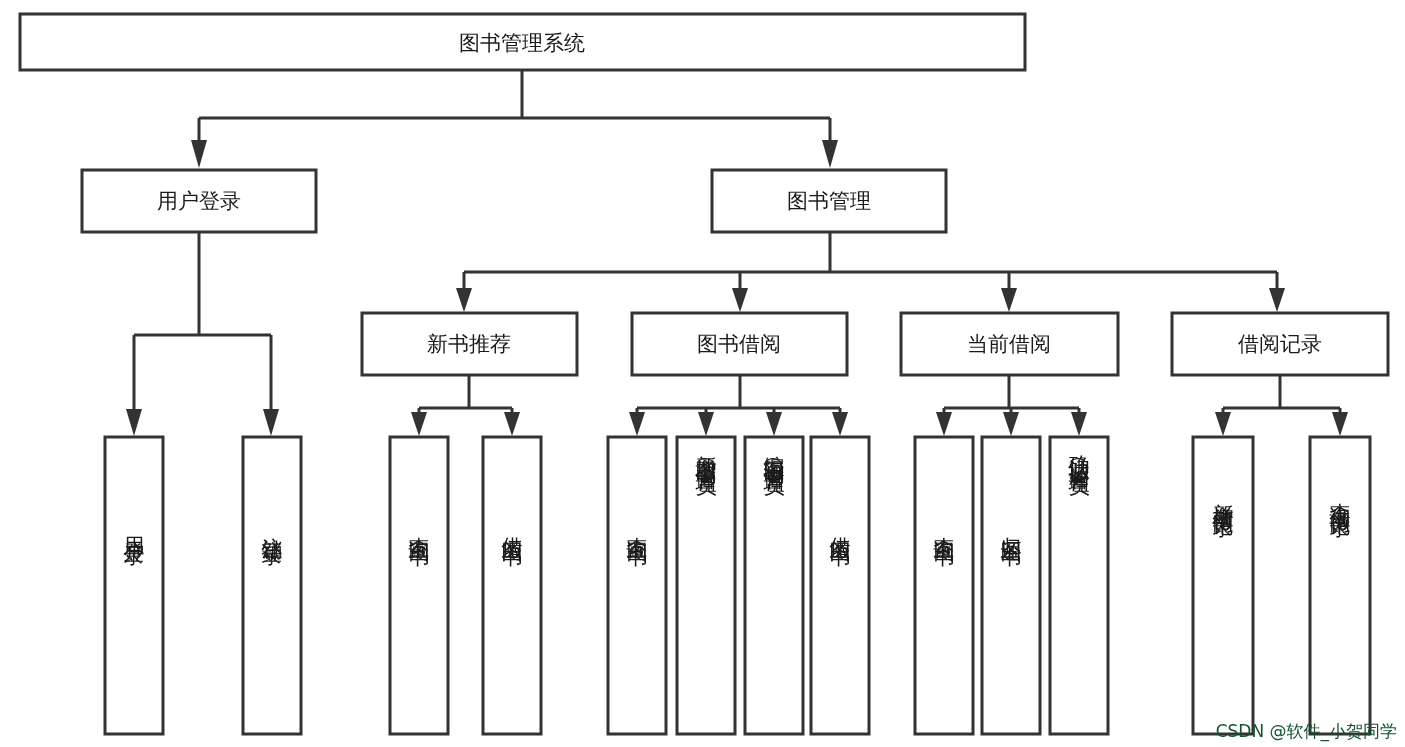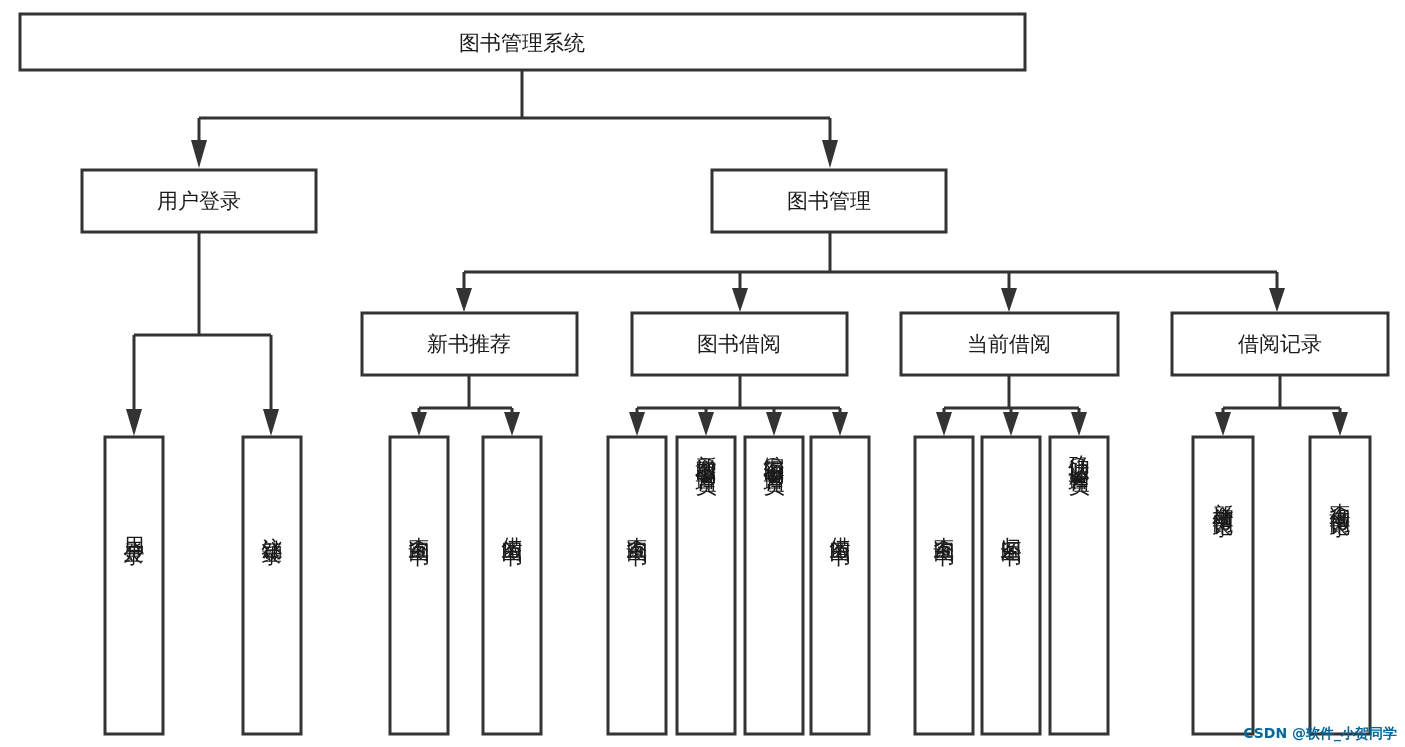--- a/index.html
+++ b/index.html
@@ -48,25 +48,24 @@
     text-anchor: middle;
     writing-mode: vertical-rl;
     glyph-orientation-vertical: 0;
     letter-spacing: 3px;
   }
   .watermark {
     position: absolute;
     right: 8px;
     bottom: 4px;
     font-family: "DejaVu Sans", "Liberation Sans", sans-serif;
-    font-size: 14px;
-    color: #0369a1;
+    font-size: 17px;
+    color: #14532d;
     white-space: nowrap;
     pointer-events: none;
-    font-weight: bold;
   }
 </style>
 </head>
 <body>
 
 <svg id="diagram-root" viewBox="0 0 1405 747" xmlns="http://www.w3.org/2000/svg">
 
   <g>
 
     <path class="connector" d="M 522 70 L 522 118"></path>

